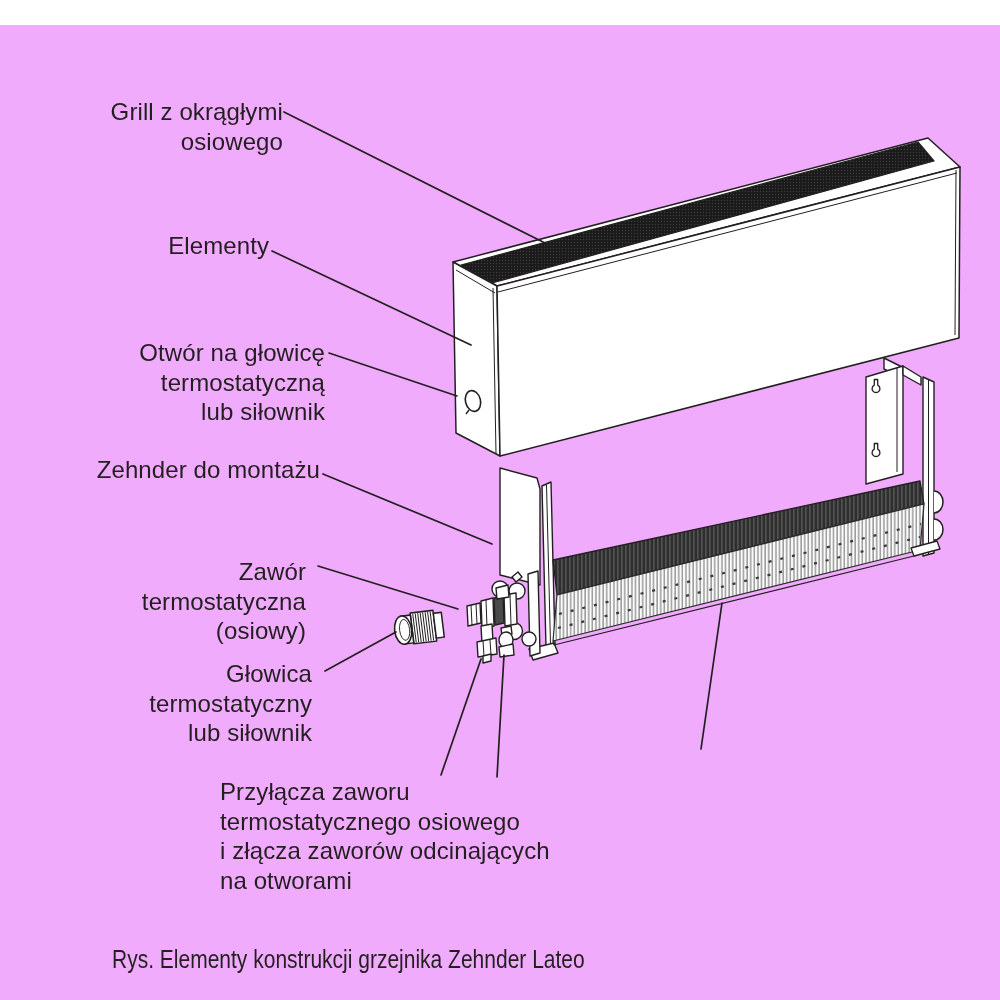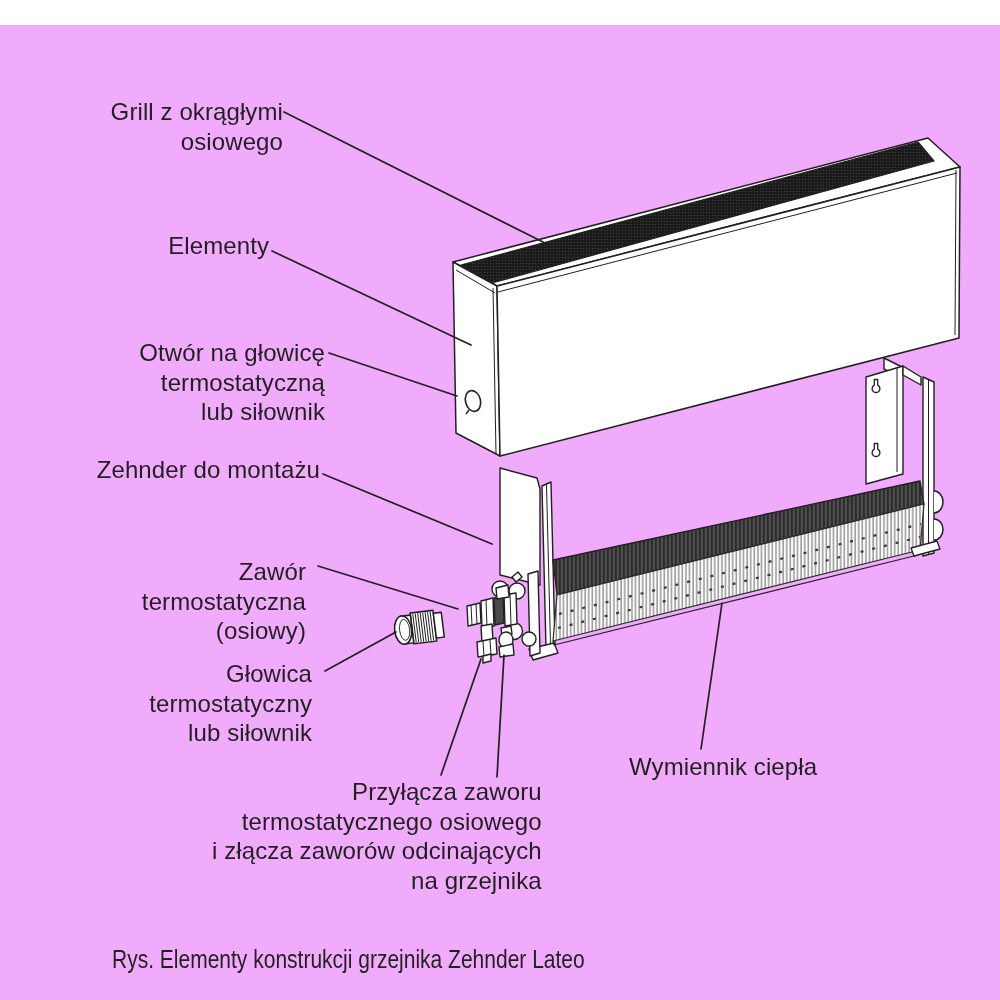--- a/index.html
+++ b/index.html
@@ -166,26 +166,23 @@
     <span class="ln">termostatyczna</span>
     <span class="ln">(osiowy)</span>
   </div>
 
   <div class="lbl r" style="left:32px; top:634px; width:280px;">
     <span class="ln">Głowica</span>
     <span class="ln">termostatyczny</span>
     <span class="ln">lub siłownik</span>
   </div>
 
-  <div class="lbl" style="left:212px; top:752px;text-align:right;">
+  <div class="lbl" style="left:220px; top:752px;">
     <span class="ln">Przyłącza zaworu</span>
     <span class="ln">termostatycznego osiowego</span>
     <span class="ln">i złącza zaworów odcinających</span>
-    <span class="ln">na grzejnika</span>
+    <span class="ln">na otworami</span>
   </div>
 
-  <div class="lbl" style="left:629px; top:727px;">
-    <span class="ln">Wymiennik ciepła</span>
-  </div>
 
   <div class="caption">Rys. Elementy konstrukcji grzejnika Zehnder Lateo</div>
 
 </div>
 
 </body></html>

